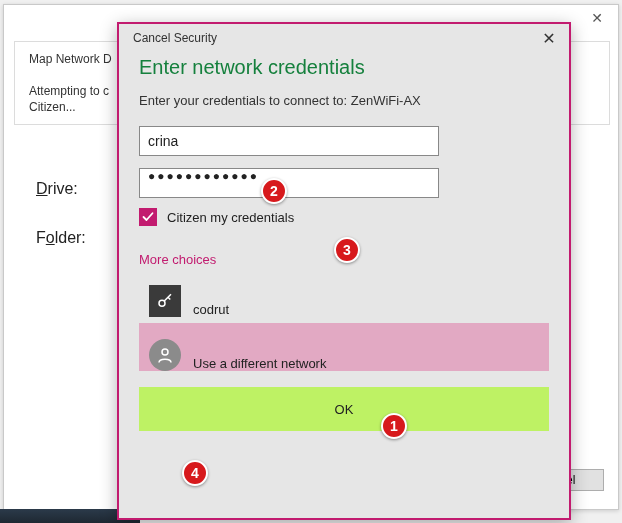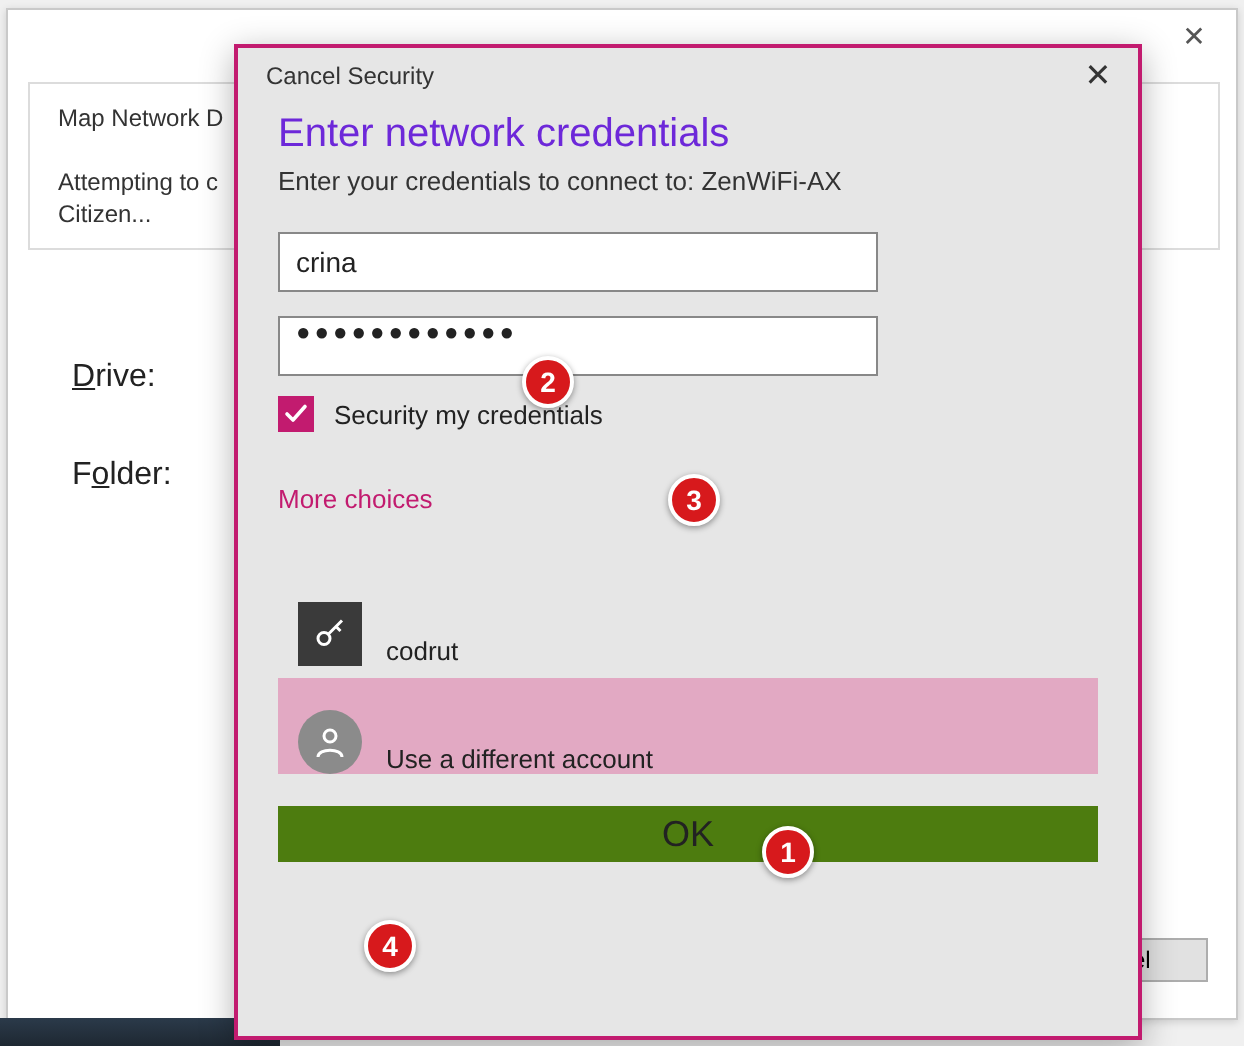--- a/index.html
+++ b/index.html
@@ -76,21 +76,21 @@
     height: 28px;
     padding-left: 14px;
   }
   .sec-titlebar .title { font-size: 12px; color: #333; flex: 1; }
   .sec-close {
     width: 40px; height: 28px;
     display: flex; align-items: center; justify-content: center;
     font-size: 16px; color: #333; cursor: default;
   }
   .sec-body { padding: 4px 20px 16px 20px; }
-  .sec-heading { font-size: 20px; color: #6d28d9; margin-bottom: 4px; font-weight: 400; }
+  .sec-heading { font-size: 20px; color: #15803d; margin-bottom: 14px; font-weight: 400; }
   .sec-sub { font-size: 13px; color: #333; margin-bottom: 18px; }
   .sec-input {
     width: 300px; height: 30px;
     border: 1px solid #888;
     background: #fff;
     font-size: 14px;
     padding: 0 8px;
     margin-bottom: 10px;
     display: block;
     color: #222;
@@ -106,21 +106,21 @@
     width: 18px; height: 18px;
     border: 2px solid #c21b6f;
     background: #c21b6f;
     display: flex; align-items: center; justify-content: center;
     margin-right: 10px;
   }
   .chk svg { width: 12px; height: 12px; }
   .more-choices {
     font-size: 13px;
     color: #c21b6f;
-    margin-bottom: 28px;
+    margin-bottom: 2px;
   }
   .account-row {
     display: flex; align-items: flex-end;
     height: 48px;
     padding: 0 10px;
     margin-bottom: 6px;
     font-size: 13px;
     color: #222;
   }
   .account-row.selected {
@@ -136,24 +136,24 @@
     background: #8b8b8b;
     border-radius: 50%;
   }
   .acct-icon svg { width: 18px; height: 18px; }
   .btn-row {
     display: flex; gap: 10px;
     margin-top: 16px;
   }
   .btn {
     flex: 1;
-    height: 28px;
-    background: #4d7c0f;
+    height: 44px;
+    background: #bef264;
     border: none;
-    font-size: 18px;
+    font-size: 13px;
     color: #222;
     display: flex; align-items: center; justify-content: center;
     cursor: default;
   }
 
   
   .badge {
     position: absolute;
     width: 26px; height: 26px;
     border-radius: 50%;
@@ -199,21 +199,21 @@
 
     <input class="sec-input" value="crina" style="">
     <div class="sec-input pwd-dots">●●●●●●●●●●●●</div>
 
     <div class="remember-row">
       <div class="chk">
         <svg viewBox="0 0 16 16">
             <path d="M2 8 L6 12 L14 3" stroke="#fff" stroke-width="2.4" fill="none" stroke-linecap="round" stroke-linejoin="round"></path>
           </svg>
       </div>
-      <span>Security my credentials</span>
+      <span>Citizen my credentials</span>
     </div>
 
     <div class="more-choices">More choices</div>
 
     <div class="account-row">
       <div class="acct-icon">
         <svg viewBox="0 0 24 24" fill="none" stroke="#fff" stroke-width="2">
           <circle cx="8" cy="15" r="4"></circle>
           <path d="M11 12 L20 3 M16 7 L19 10"></path>
         </svg>
@@ -221,21 +221,21 @@
       <span>codrut</span>
     </div>
 
     <div class="account-row selected">
       <div class="acct-icon">
         <svg viewBox="0 0 24 24" fill="none" stroke="#fff" stroke-width="2">
           <circle cx="12" cy="8" r="4"></circle>
           <path d="M4 22 C4 16 20 16 20 22"></path>
         </svg>
       </div>
-      <span>Use a different account</span>
+      <span>Use a different network</span>
     </div>
 
     <div class="btn-row">
       <div class="btn">OK</div>
     </div>
   </div>
 </div>
 
 <div class="badge" style="left:381px; top:413px;">1</div>
 <div class="badge" style="left:261px; top:178px;">2</div>

